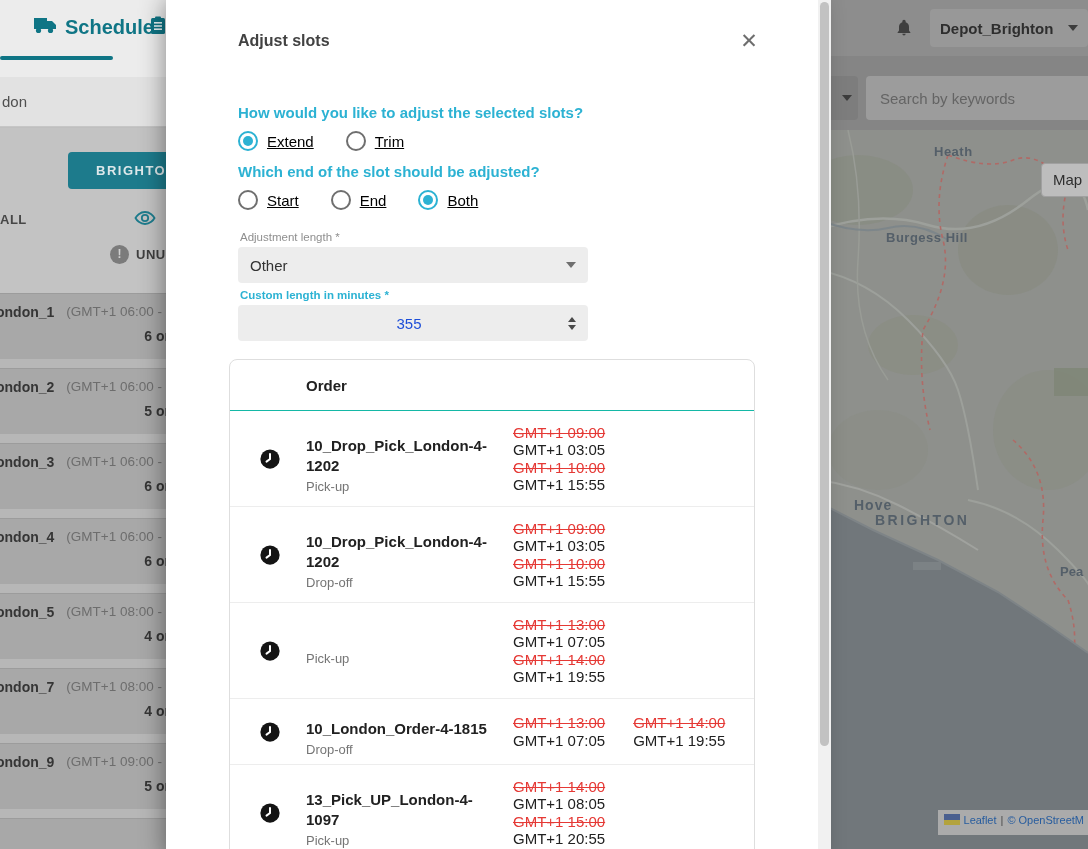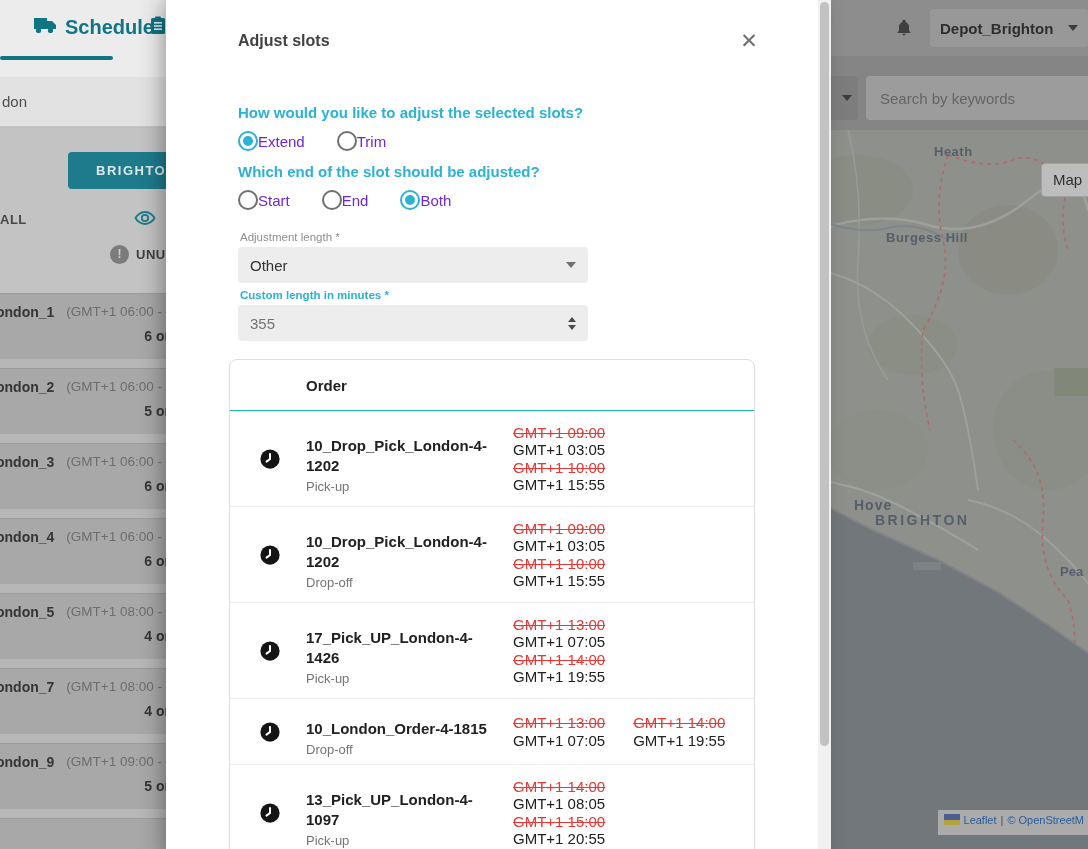--- a/index.html
+++ b/index.html
@@ -79,32 +79,32 @@
     font-size:21px; line-height:30px; text-align:center; cursor:pointer; }
   .question { position:absolute; left:72px; font-size:15px; font-weight:bold; color:#2cb2d3; }
   .q1 { top:104px; } .q2 { top:163px; }
   .radio-row { position:absolute; left:72px; display:flex; align-items:center; }
   .rr1 { top:131px; } .rr2 { top:190px; }
   .radio-item { display:flex; align-items:center; margin-right:32px; }
   .radio { width:20px; height:20px; border-radius:50%; border:2px solid #6f6f6f; position:relative; }
   .radio.sel { border-color:#2cb2d3; }
   .radio.sel::after { content:""; position:absolute; left:3px; top:3px; width:10px; height:10px;
     border-radius:50%; background:#2cb2d3; }
-  .radio-label { margin-left:0; font-size:15px; color:#6d28d9; }
+  .radio-label { margin-left:9px; font-size:15px; color:#000000;text-decoration:underline; }
   .field-label { position:absolute; left:74px; font-size:11.5px; }
   .fl-gray { color:#8f8f8f; top:231px; }
   .fl-cyan { color:#2cb2d3; top:289px; font-weight:bold; }
   .select-box { position:absolute; left:72px; top:247px; width:350px; height:36px; background:#ededed;
     border-radius:4px; display:flex; align-items:center; padding:0 12px; }
   .select-value { flex:1; font-size:15px; color:#333; }
   .sel-caret { width:0; height:0; border-left:5px solid transparent; border-right:5px solid transparent;
     border-top:6px solid #6f6f6f; }
   .number-box { position:absolute; left:72px; top:305px; width:350px; height:36px; background:#ededed;
     border-radius:4px; display:flex; align-items:center; padding:0 12px; }
-  .number-value { flex:1; font-size:15px; color:#737373; }
+  .number-value { flex:1; font-size:15px; color:#1d4ed8;text-align:center; }
   .spinner { display:flex; flex-direction:column; align-items:center; line-height:6px; }
   .spin-up { width:0; height:0; border-left:4px solid transparent; border-right:4px solid transparent;
     border-bottom:5px solid #4a4a4a; margin-bottom:3px; }
   .spin-down { width:0; height:0; border-left:4px solid transparent; border-right:4px solid transparent;
     border-top:5px solid #4a4a4a; }
 
   
   .card { position:absolute; left:63px; top:359px; width:526px; height:520px;
     border:1px solid #dedede; border-radius:8px; background:#fff; overflow:hidden; }
   .card-header { height:51px; border-bottom:1px solid #14b8a6; display:flex; align-items:center; }
@@ -383,21 +383,20 @@
       </div>
 
       <div class="order-row row-tall">
         <span class="clock-wrap">
           <svg width="22" height="22" viewBox="0 0 24 24">
               <circle cx="12" cy="12" r="10.5" fill="#141414"></circle>
               <path d="M12 6.5 V12 L8.2 14.8" stroke="#fff" stroke-width="2.2" fill="none" stroke-linecap="round"></path>
             </svg>
         </span>
         <div class="order-main">
-          <div class="order-name">17_Pick_UP_London-4-1426</div>
           <div class="order-type">Pick-up</div>
         </div>
         <div class="times">
           <div class="t-old">GMT+1 13:00</div>
           <div class="t-new">GMT+1 07:05</div>
           <div class="t-old">GMT+1 14:00</div>
           <div class="t-new">GMT+1 19:55</div>
         </div>
       </div>
 

